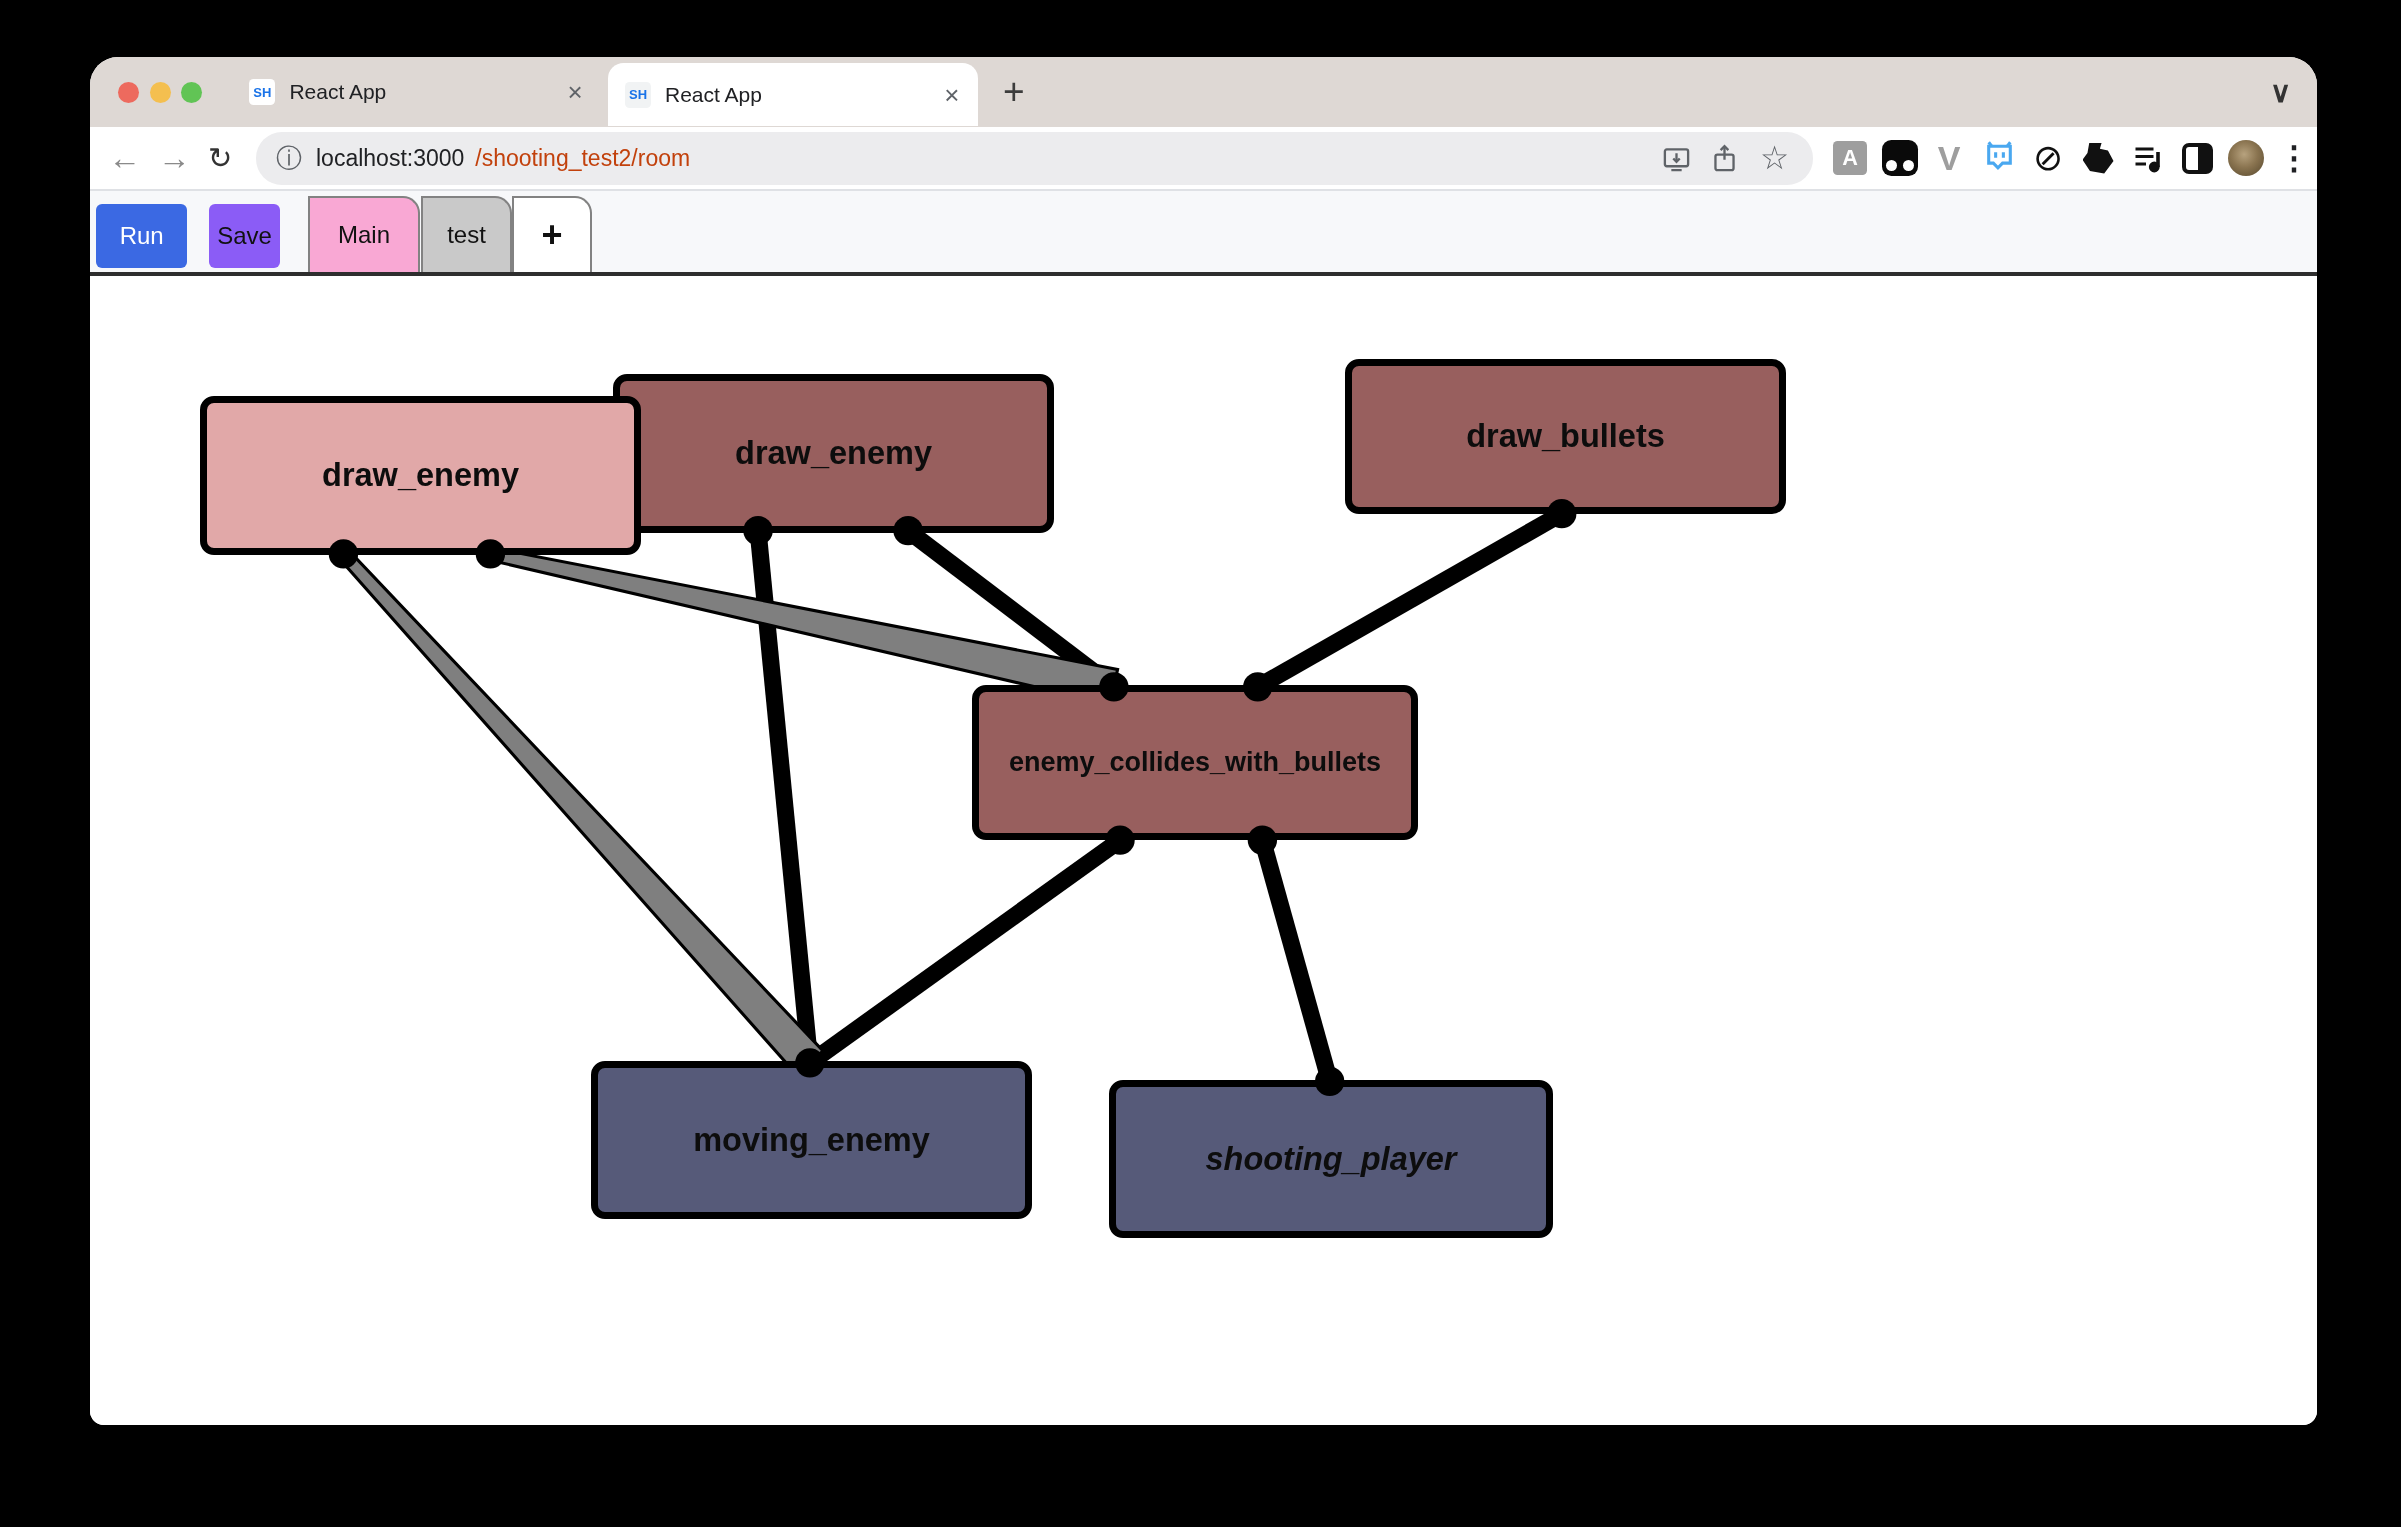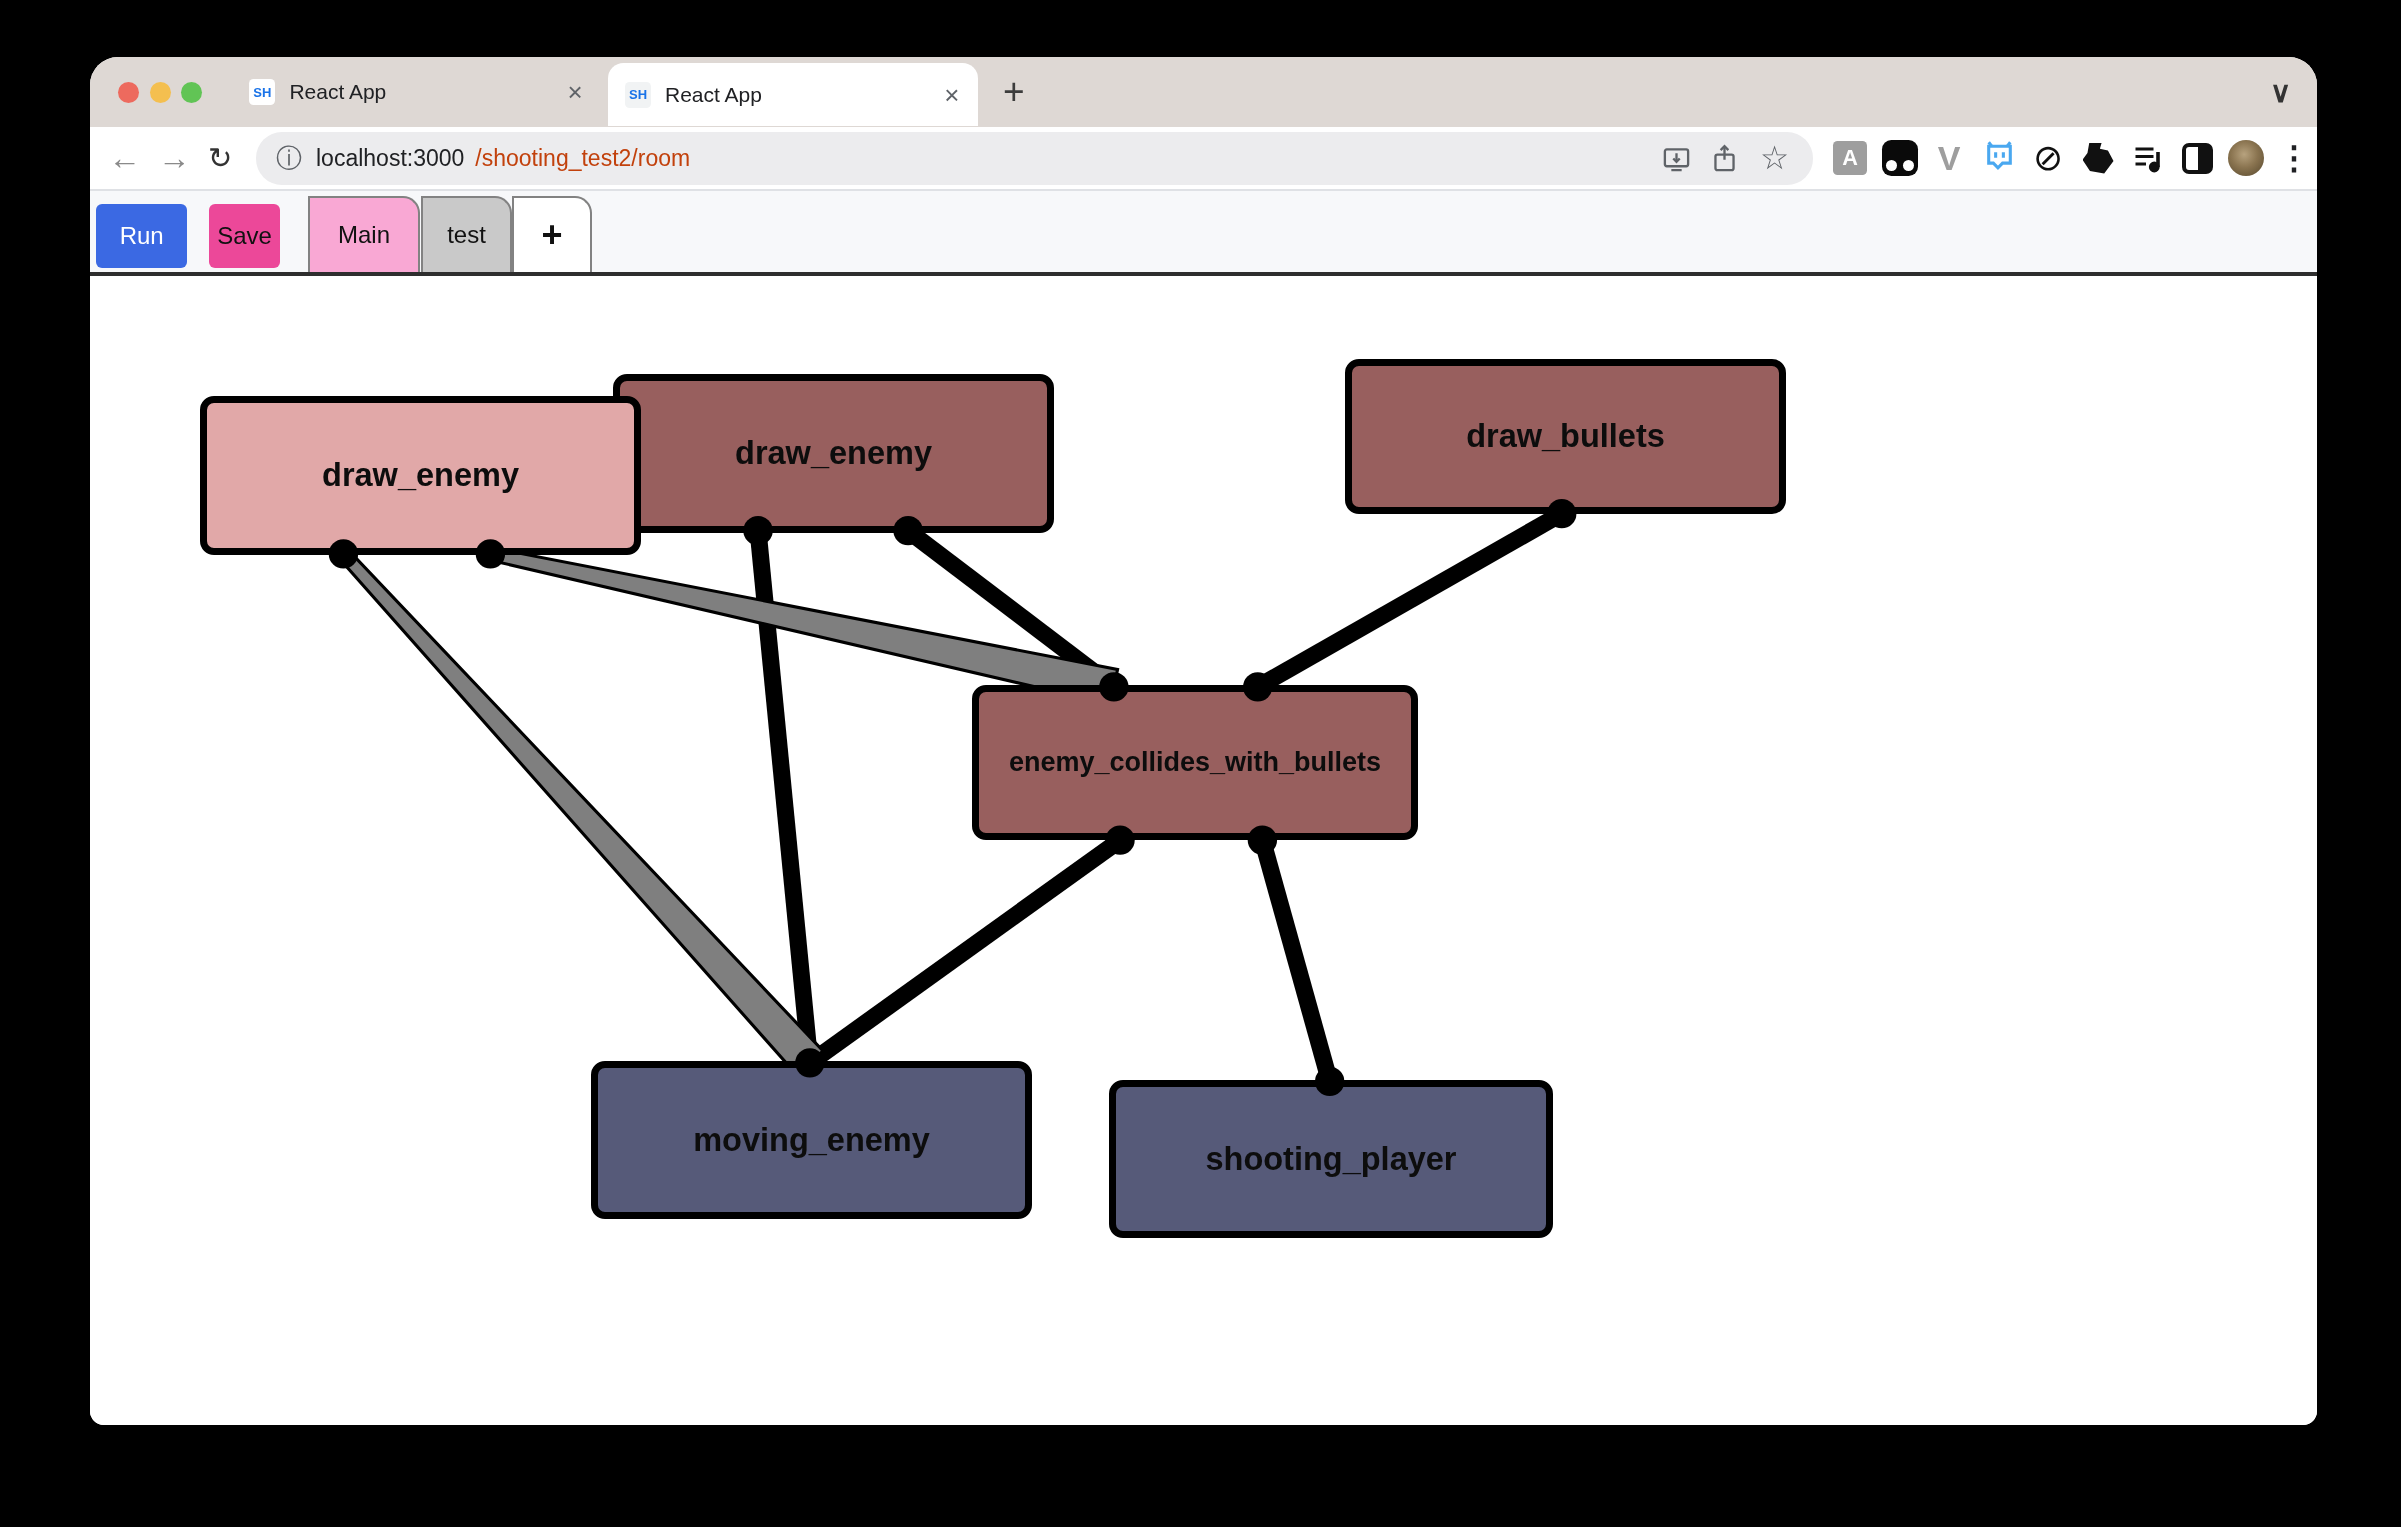--- a/index.html
+++ b/index.html
@@ -160,21 +160,21 @@
     <span class="ext" style="left:2132px;">
       <span class="avatar"></span>
     </span>
     <span class="ext" style="left:2180px;">
       <span class="menu-dots">⋮</span>
     </span>
   </div>
 
   <div id="apptoolbar">
     <button class="action-btn" style="left: 6.2px; width: 91px; background: rgb(59, 105, 227); color: rgb(255, 255, 255);" id="run-btn">Run</button>
-    <button class="action-btn" style="left: 119px; width: 71px; background: #ec4899; color: rgb(17, 17, 17);" id="save-btn">Save</button>
+    <button class="action-btn" style="left: 119px; width: 71px; background: #8b5cf6; color: rgb(17, 17, 17);" id="save-btn">Save</button>
 
     <div class="folder-tab" style="left: 218px; width: 112px; background: #f9a8d4; text-align: center;" id="app-tab-0">Main</div>
     <div class="folder-tab" style="left: 331px; width: 91px; background: rgb(201, 201, 201);" id="app-tab-1">test</div>
     <div class="folder-tab" style="left: 422px; width: 80px; font-weight: bold; font-size: 36px; background: rgb(255, 255, 255);" id="app-tab-2">+</div>
   </div>
   <div id="toolbar-border"></div>
 
   <div id="content"></div>
 </div>
 
@@ -196,21 +196,21 @@
     </div>
     <div class="gnode" style="left: 1345px; top: 359px; width: 441px; height: 155px; background: rgb(152, 95, 94); border-color: rgb(0, 0, 0); pointer-events: auto;">
       <span style="font-size: 32.5px;">draw_bullets</span>
     </div>
     <div class="gnode" style="left: 972px; top: 685px; width: 446px; height: 155px; background: rgb(152, 95, 94); border-color: rgb(0, 0, 0); pointer-events: auto;">
       <span style="font-size: 27px;">enemy_collides_with_bullets</span>
     </div>
     <div class="gnode" style="left: 591px; top: 1061px; width: 441px; height: 158px; background: rgb(86, 90, 121); border-color: rgb(0, 0, 0); pointer-events: auto;">
       <span style="font-size: 32.5px;">moving_enemy</span>
     </div>
-    <div class="gnode" style="left: 1109px; top: 1080px; width: 444px; height: 158px; background: rgb(86, 90, 121); border-color: rgb(0, 0, 0); pointer-events: auto;">
+    <div class="gnode" style="left: 1109px; top: 1080px; width: 444px; height: 158px; background: rgb(86, 90, 121); border-color: rgb(0, 0, 0); pointer-events: auto; font-style: italic;">
       <span style="font-size: 32.5px;">shooting_player</span>
     </div>
   </div>
 <svg id="dots" class="glayer" width="2401" height="1527" viewBox="0 0 3104 1974">
     <circle cx="444" cy="716" r="19" fill="#000000"></circle>
     <circle cx="634" cy="716" r="19" fill="#000000"></circle>
     <circle cx="980" cy="686" r="19" fill="#000000"></circle>
     <circle cx="1174" cy="686" r="19" fill="#000000"></circle>
     <circle cx="2019" cy="664" r="19" fill="#000000"></circle>
     <circle cx="1440" cy="888" r="19" fill="#000000"></circle>

